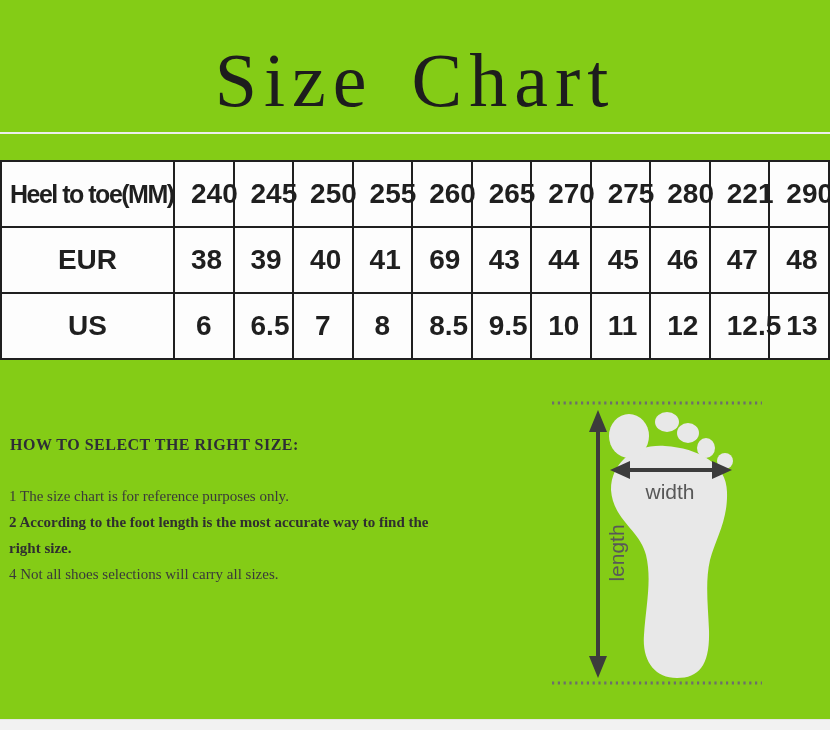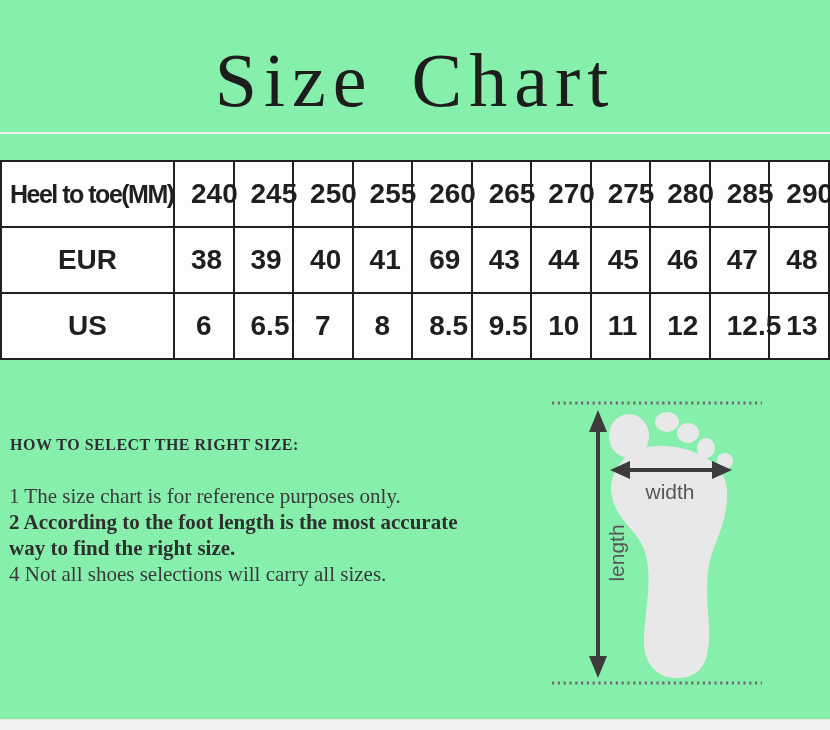--- a/index.html
+++ b/index.html
@@ -1,17 +1,17 @@
 <!DOCTYPE html>
 <html><head>
 <meta charset="utf-8">
 <style>
   html,body{margin:0;padding:0;background:#ffffff;}
   .canvas{
-    position:relative;width:830px;height:730px;background:#86efac;
+    position:relative;width:830px;height:730px;background:#84cc16;
     overflow:hidden;font-family:"Liberation Sans",sans-serif;
   }
   .title{
     position:absolute;top:42px;left:0;width:830px;margin:0;
     text-align:center;font-family:"Liberation Serif",serif;font-weight:400;
     font-size:76px;line-height:76px;letter-spacing:7px;word-spacing:12px;color:#1d1d1d;
   }
   .seam-top{position:absolute;top:132px;left:0;width:830px;height:2px;background:#ededed;}
   .seam-bottom{position:absolute;top:719px;left:0;width:830px;height:11px;background:#f2f2f2;border-top:1px solid #e6e6e6;}
   table.size{
@@ -25,21 +25,21 @@
   table.size tr.mm td.label{
     text-align:left;padding-left:8px;font-size:25px;letter-spacing:-1.5px;white-space:nowrap;
   }
   .guide-heading{
     position:absolute;left:10px;top:436px;margin:0;
     font-family:"Liberation Serif",serif;font-weight:700;font-size:16px;
     letter-spacing:0.5px;color:#2e2e36;white-space:nowrap;
   }
   .notes{
     position:absolute;left:9px;top:483px;width:452px;
-    font-family:"Liberation Serif",serif;font-size:21px;line-height:26px;color:#3a3a3a;
+    font-family:"Liberation Serif",serif;font-size:15px;line-height:26px;color:#3a3a3a;
   }
   .note.bold{font-weight:700;color:#2f2f2f;}
   .foot-diagram{position:absolute;left:540px;top:390px;width:290px;height:340px;}
 </style>
 </head>
 <body>
 
 <div class="canvas">
 
   <h1 class="title">Size Chart</h1>
@@ -56,21 +56,21 @@
       <td class="label">Heel to toe(MM)</td>
       <td>240</td>
       <td>245</td>
       <td>250</td>
       <td>255</td>
       <td>260</td>
       <td>265</td>
       <td>270</td>
       <td>275</td>
       <td>280</td>
-      <td>285</td>
+      <td>221</td>
       <td>290</td>
     </tr>
     <tr>
       <td class="label">EUR</td>
       <td>38</td>
       <td>39</td>
       <td>40</td>
       <td>41</td>
       <td>69</td>
       <td>43</td>

